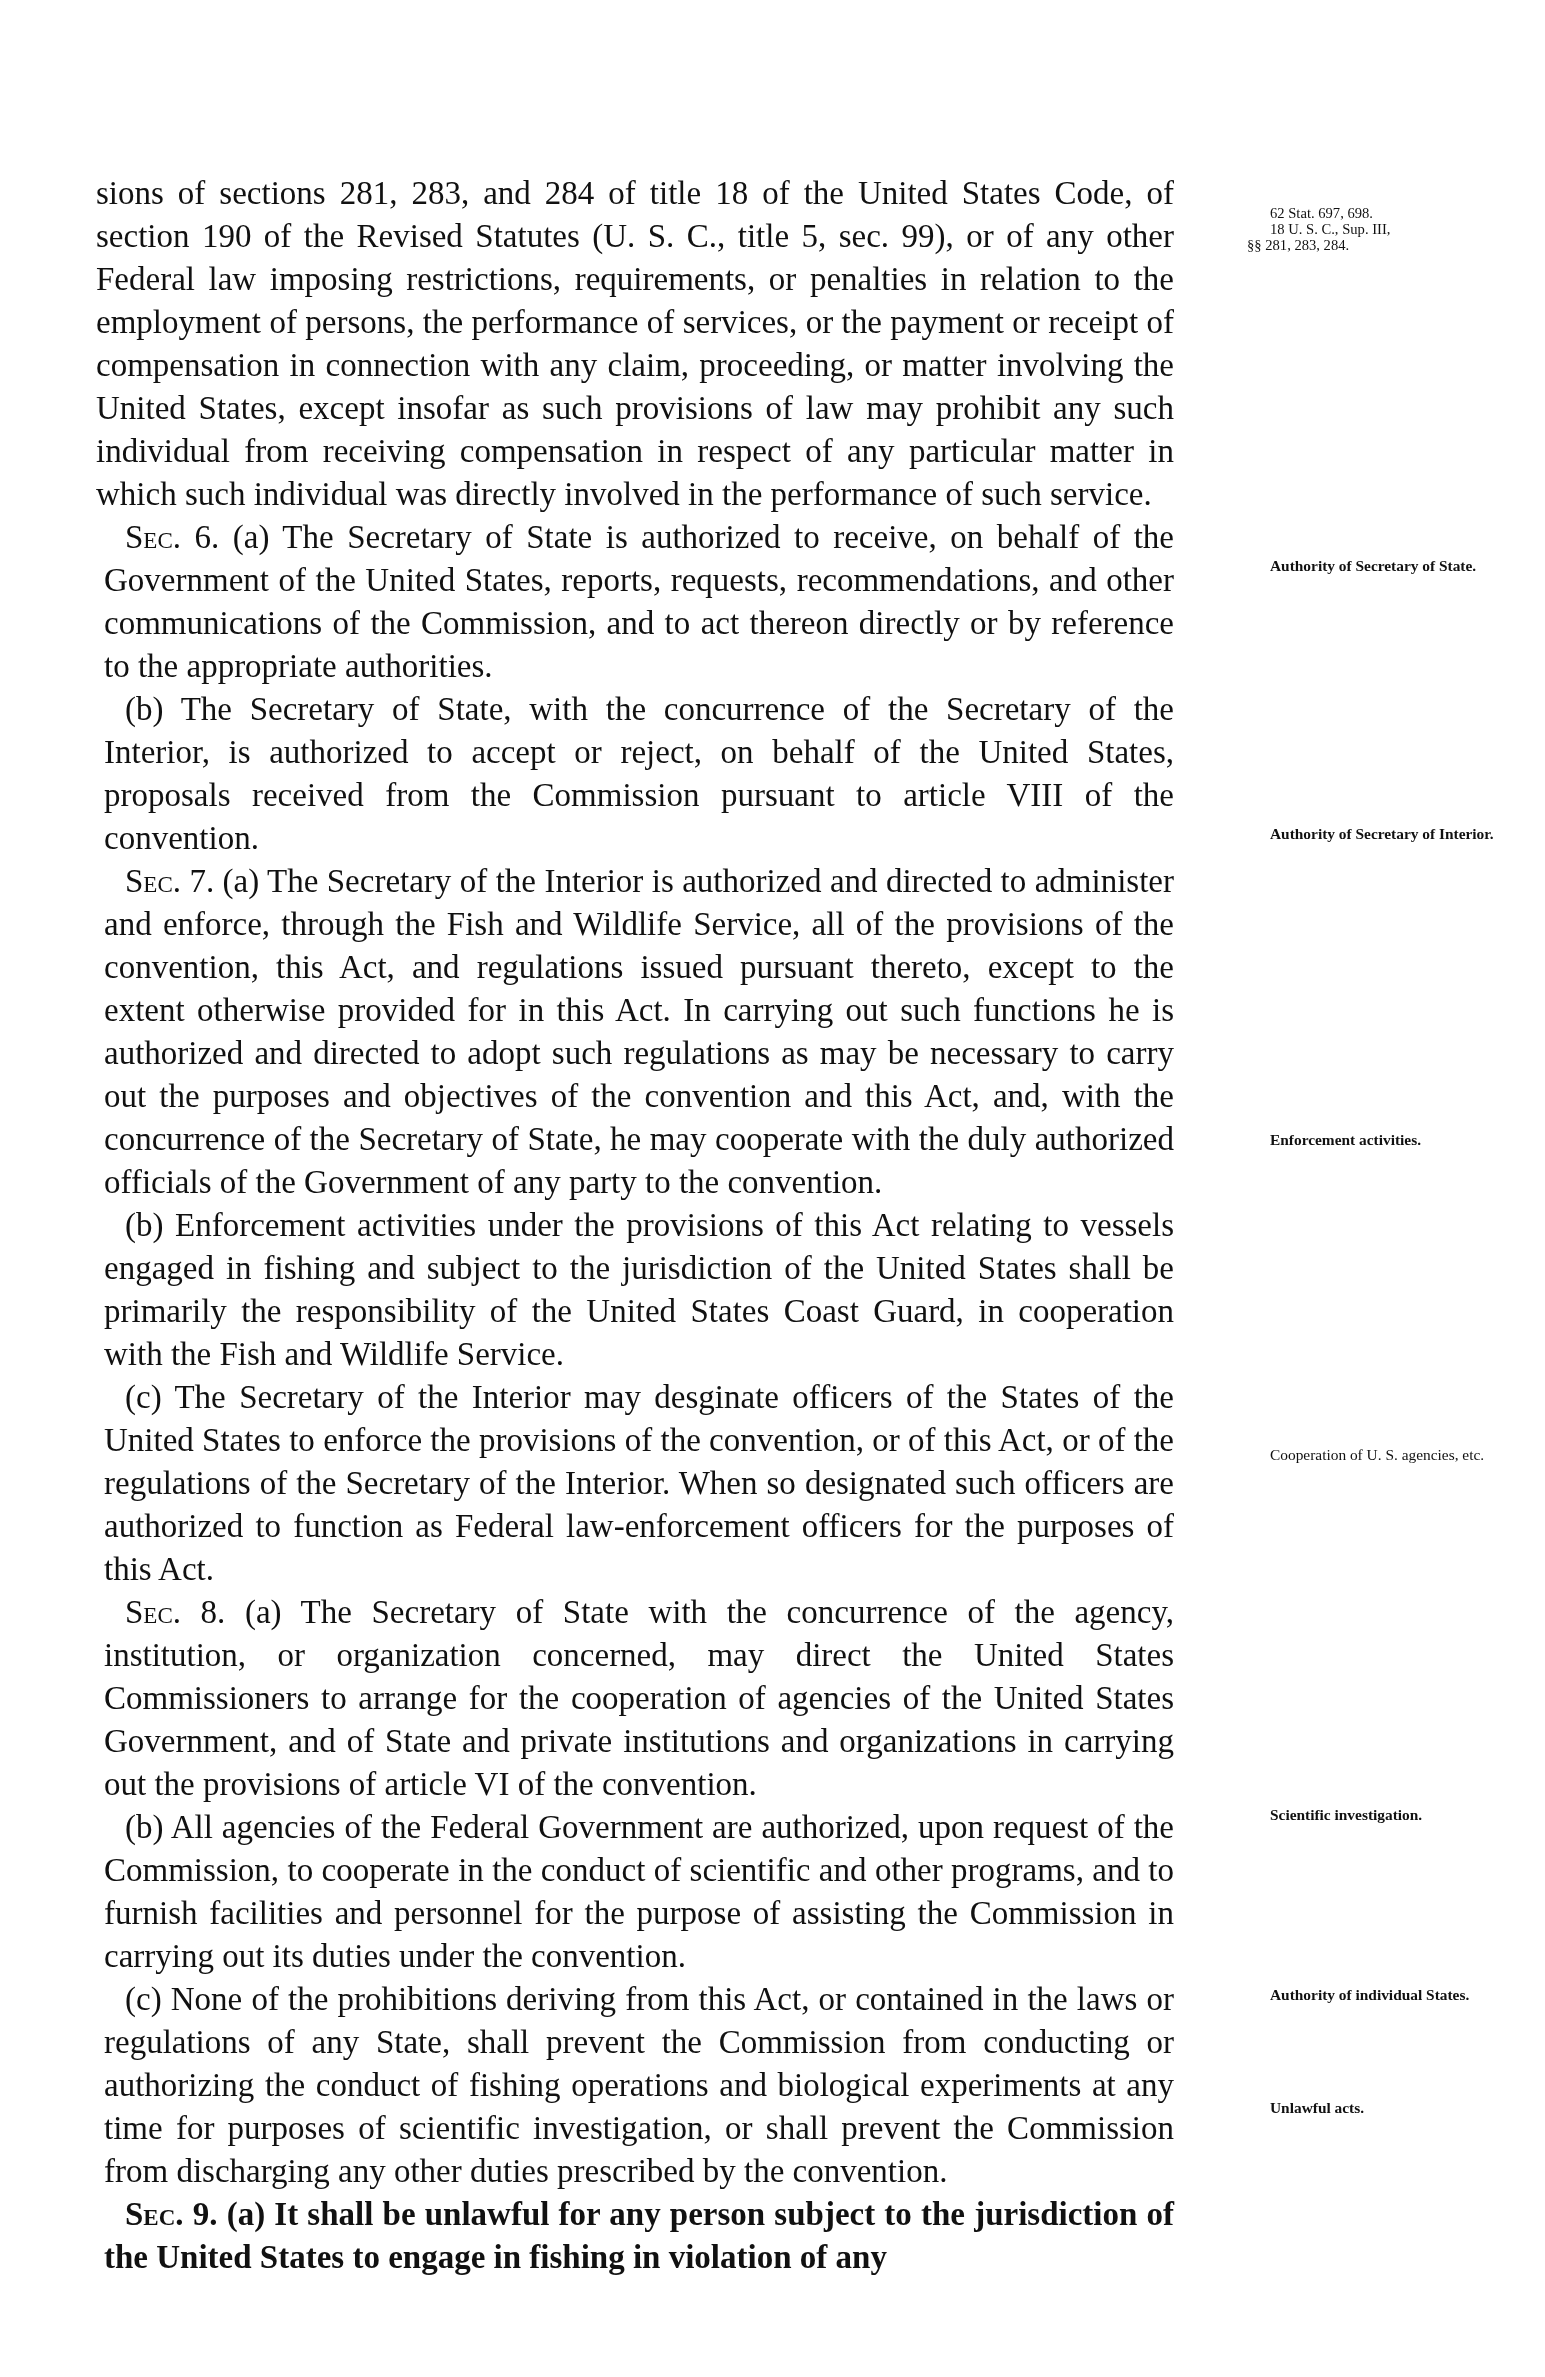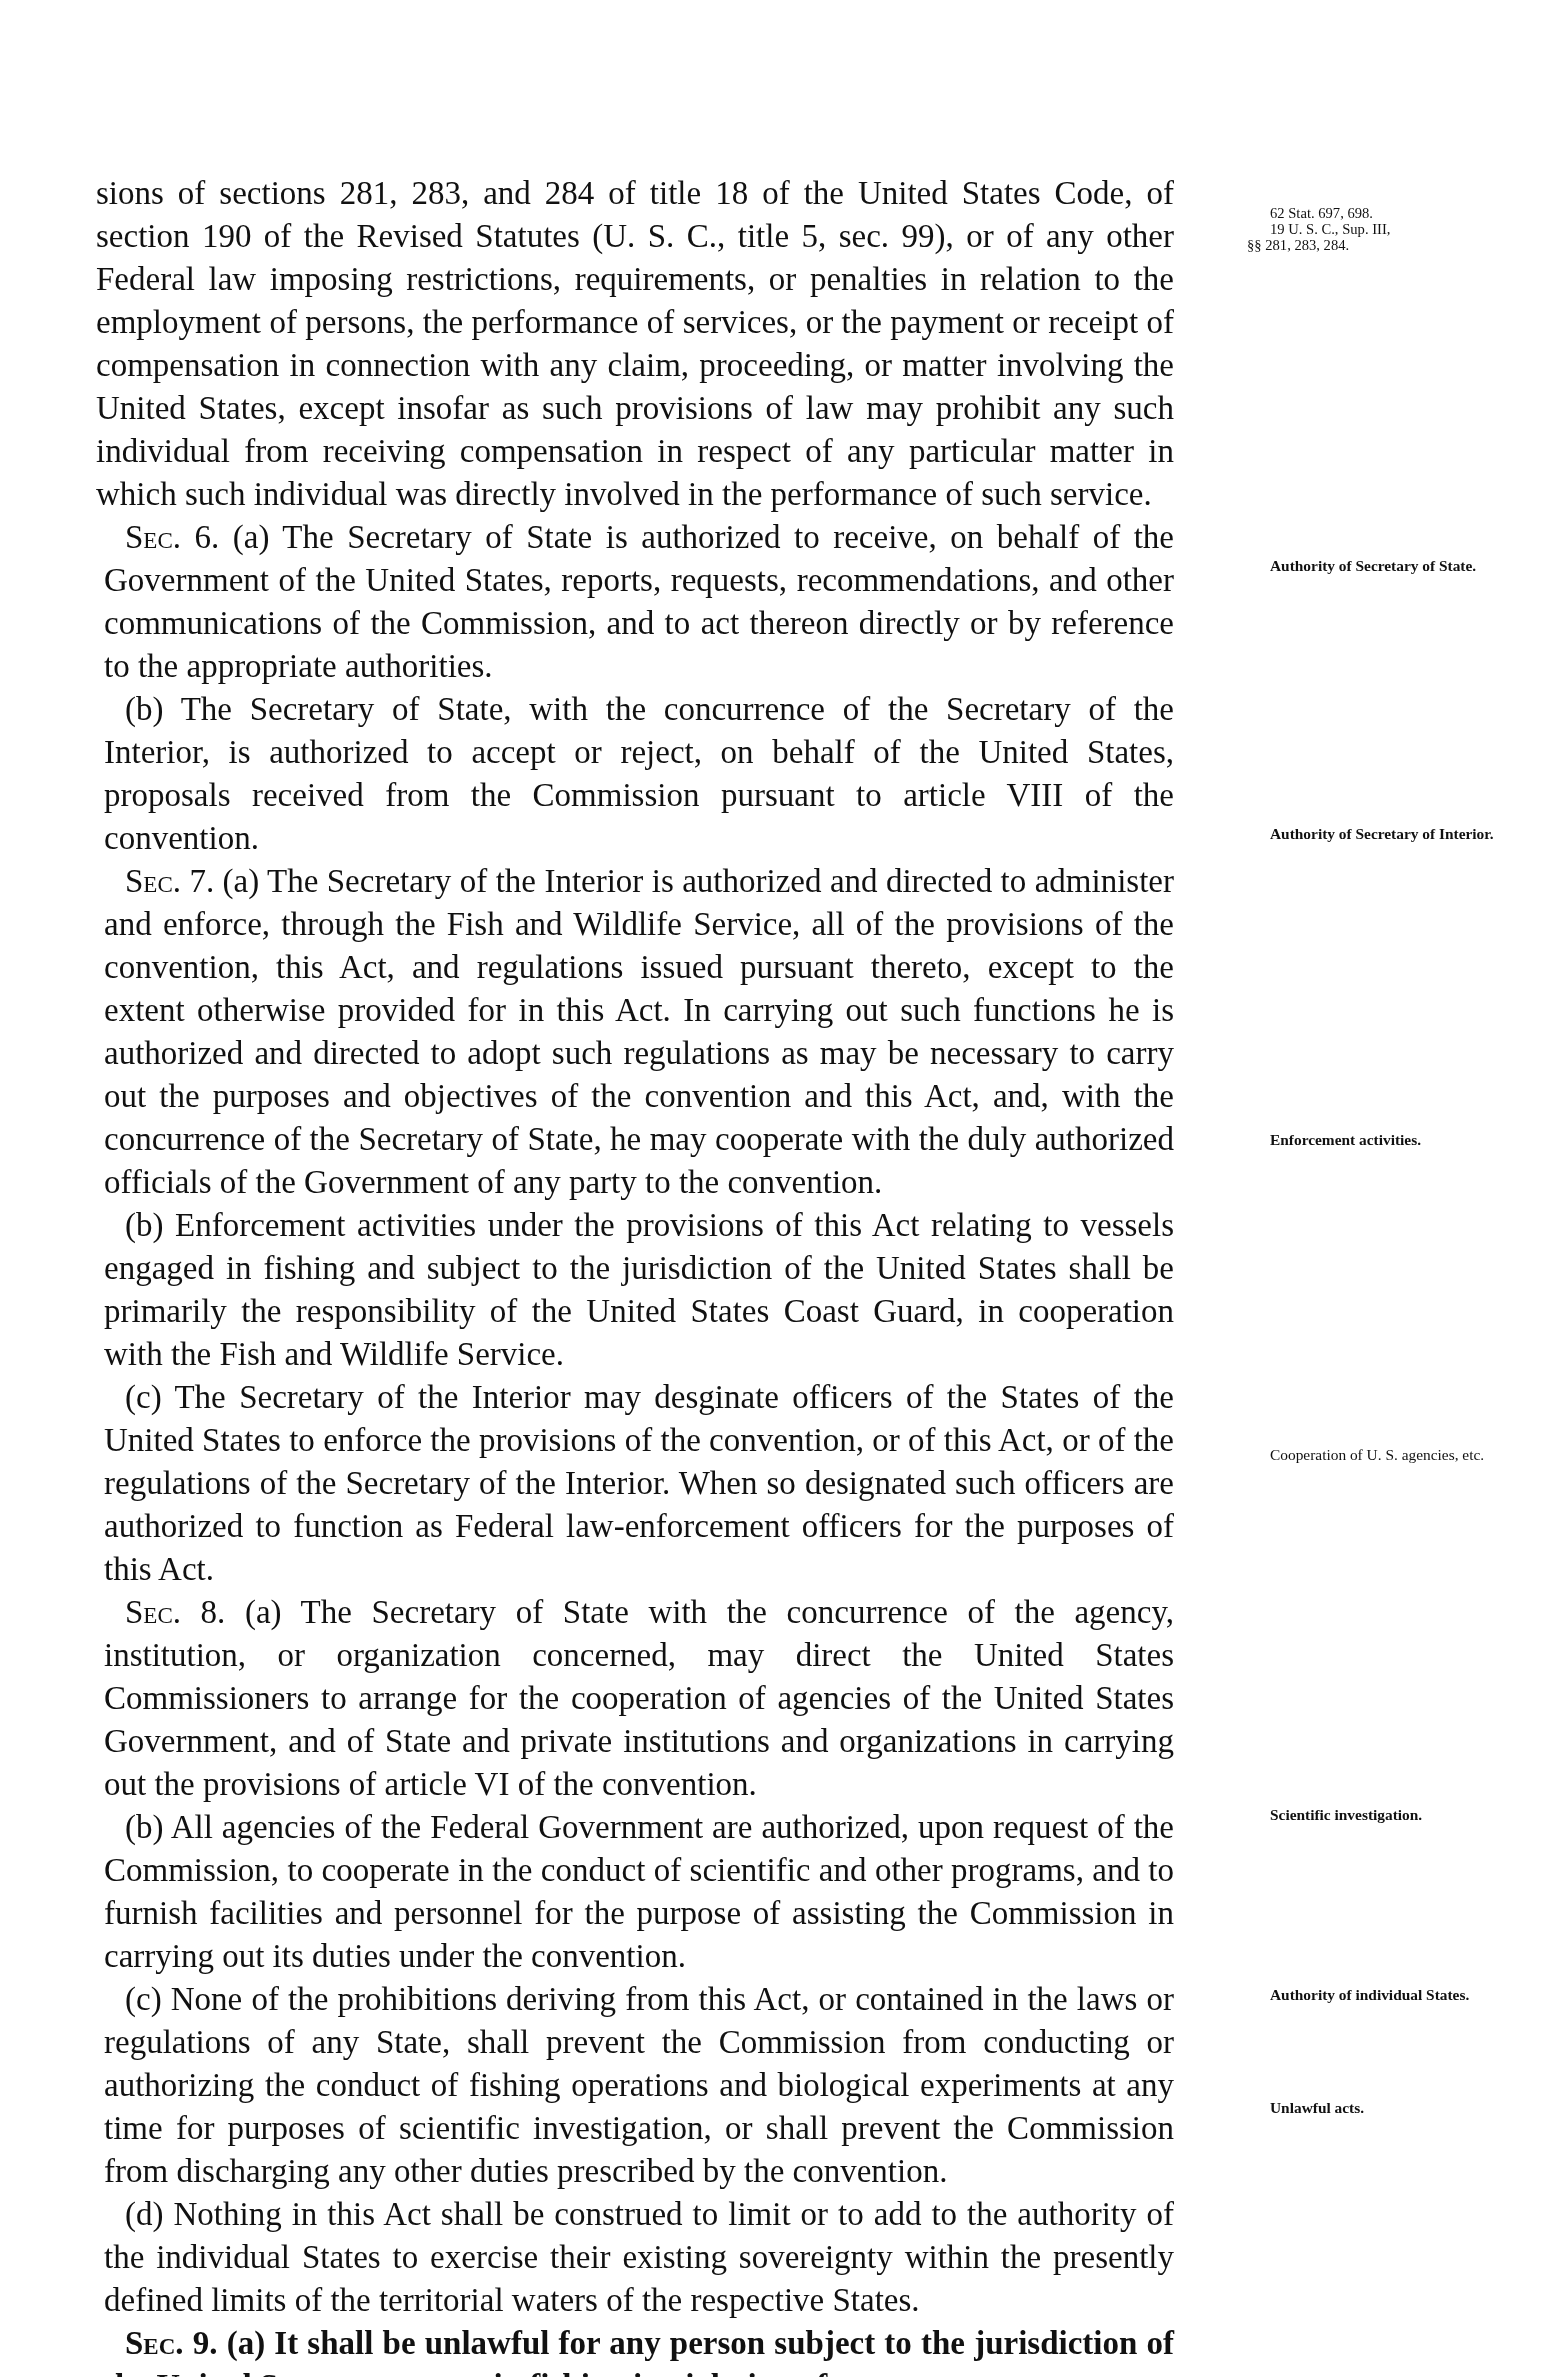--- a/index.html
+++ b/index.html
@@ -41,27 +41,26 @@
   <div class="body-col">
     <p>sions of sections 281, 283, and 284 of title 18 of the United States Code, of section 190 of the Revised Statutes (U. S. C., title 5, sec. 99), or of any other Federal law imposing restrictions, requirements, or penalties in relation to the employment of persons, the performance of services, or the payment or receipt of compensation in connection with any claim, proceeding, or matter involving the United States, except insofar as such provisions of law may prohibit any such individual from receiving compensation in respect of any particular matter in which such individual was directly involved in the performance of such service.</p>
     <p class="indent"><span class="sec-label">Sec. 6.</span> <span>(a) The Secretary of State is authorized to receive, on behalf of the Government of the United States, reports, requests, recommendations, and other communications of the Commission, and to act thereon directly or by reference to the appropriate authorities.</span></p>
     <p class="indent">(b) The Secretary of State, with the concurrence of the Secretary of the Interior, is authorized to accept or reject, on behalf of the United States, proposals received from the Commission pursuant to article VIII of the convention.</p>
     <p class="indent"><span class="sec-label">Sec. 7.</span> <span>(a) The Secretary of the Interior is authorized and directed to administer and enforce, through the Fish and Wildlife Service, all of the provisions of the convention, this Act, and regulations issued pursuant thereto, except to the extent otherwise provided for in this Act. In carrying out such functions he is authorized and directed to adopt such regulations as may be necessary to carry out the purposes and objectives of the convention and this Act, and, with the concurrence of the Secretary of State, he may cooperate with the duly authorized officials of the Government of any party to the convention.</span></p>
     <p class="indent">(b) Enforcement activities under the provisions of this Act relating to vessels engaged in fishing and subject to the jurisdiction of the United States shall be primarily the responsibility of the United States Coast Guard, in cooperation with the Fish and Wildlife Service.</p>
     <p class="indent">(c) The Secretary of the Interior may desginate officers of the States of the United States to enforce the provisions of the convention, or of this Act, or of the regulations of the Secretary of the Interior. When so designated such officers are authorized to function as Federal law-enforcement officers for the purposes of this Act.</p>
     <p class="indent"><span class="sec-label">Sec. 8.</span> <span>(a) The Secretary of State with the concurrence of the agency, institution, or organization concerned, may direct the United States Commissioners to arrange for the cooperation of agencies of the United States Government, and of State and private institutions and organizations in carrying out the provisions of article VI of the convention.</span></p>
     <p class="indent">(b) All agencies of the Federal Government are authorized, upon request of the Commission, to cooperate in the conduct of scientific and other programs, and to furnish facilities and personnel for the purpose of assisting the Commission in carrying out its duties under the convention.</p>
     <p class="indent">(c) None of the prohibitions deriving from this Act, or contained in the laws or regulations of any State, shall prevent the Commission from conducting or authorizing the conduct of fishing operations and biological experiments at any time for purposes of scientific investigation, or shall prevent the Commission from discharging any other duties prescribed by the convention.</p>
-    <p class="indent">(d) Nothing in this Act shall be construed to limit or to add to the authority of the individual States to exercise their existing sovereignty within the presently defined limits of the territorial waters of the respective States.</p>
     <p class="indent bold"><span class="sec-label">Sec. 9.</span> <span>(a) It shall be unlawful for any person subject to the jurisdiction of the United States to engage in fishing in violation of any</span></p>
   </div>
 
   <div class="margin-note" style="top:176px; text-indent:0; font-weight:normal; font-size:14.6px;">
     <div style="padding-left:23px;">62 Stat. 697, 698.</div>
-    <div style="padding-left:23px;">19 U. S. C., Sup. III,</div>
+    <div style="padding-left:23px;">18 U. S. C., Sup. III,</div>
     <div>§§ 281, 283, 284.</div>
   </div>
   <div class="margin-note" style="top:529px;">Authority of Secretary of State.</div>
   <div class="margin-note" style="top:797px;">Authority of Secretary of Interior.</div>
   <div class="margin-note" style="top:1103px;">Enforcement activities.</div>
   <div class="margin-note" style="top:1418px; font-weight:normal;">Cooperation of U. S. agencies, etc.</div>
   <div class="margin-note" style="top:1778px;">Scientific investigation.</div>
   <div class="margin-note" style="top:1958px;">Authority of individual States.</div>
   <div class="margin-note" style="top:2071px;">Unlawful acts.</div>
 

